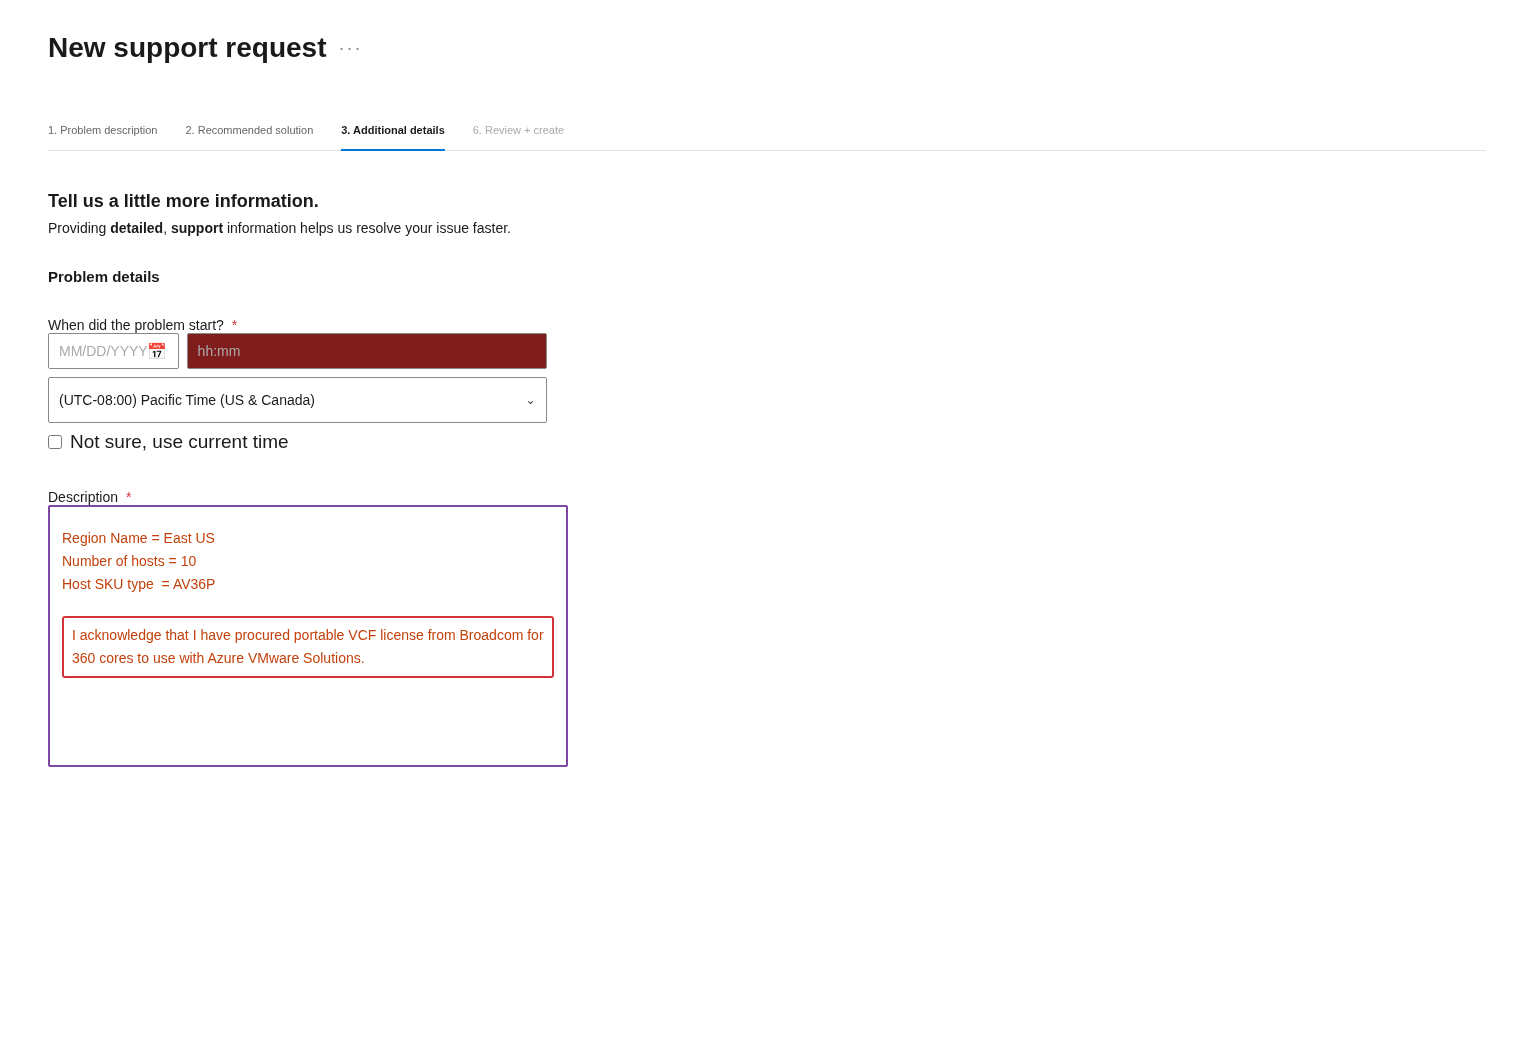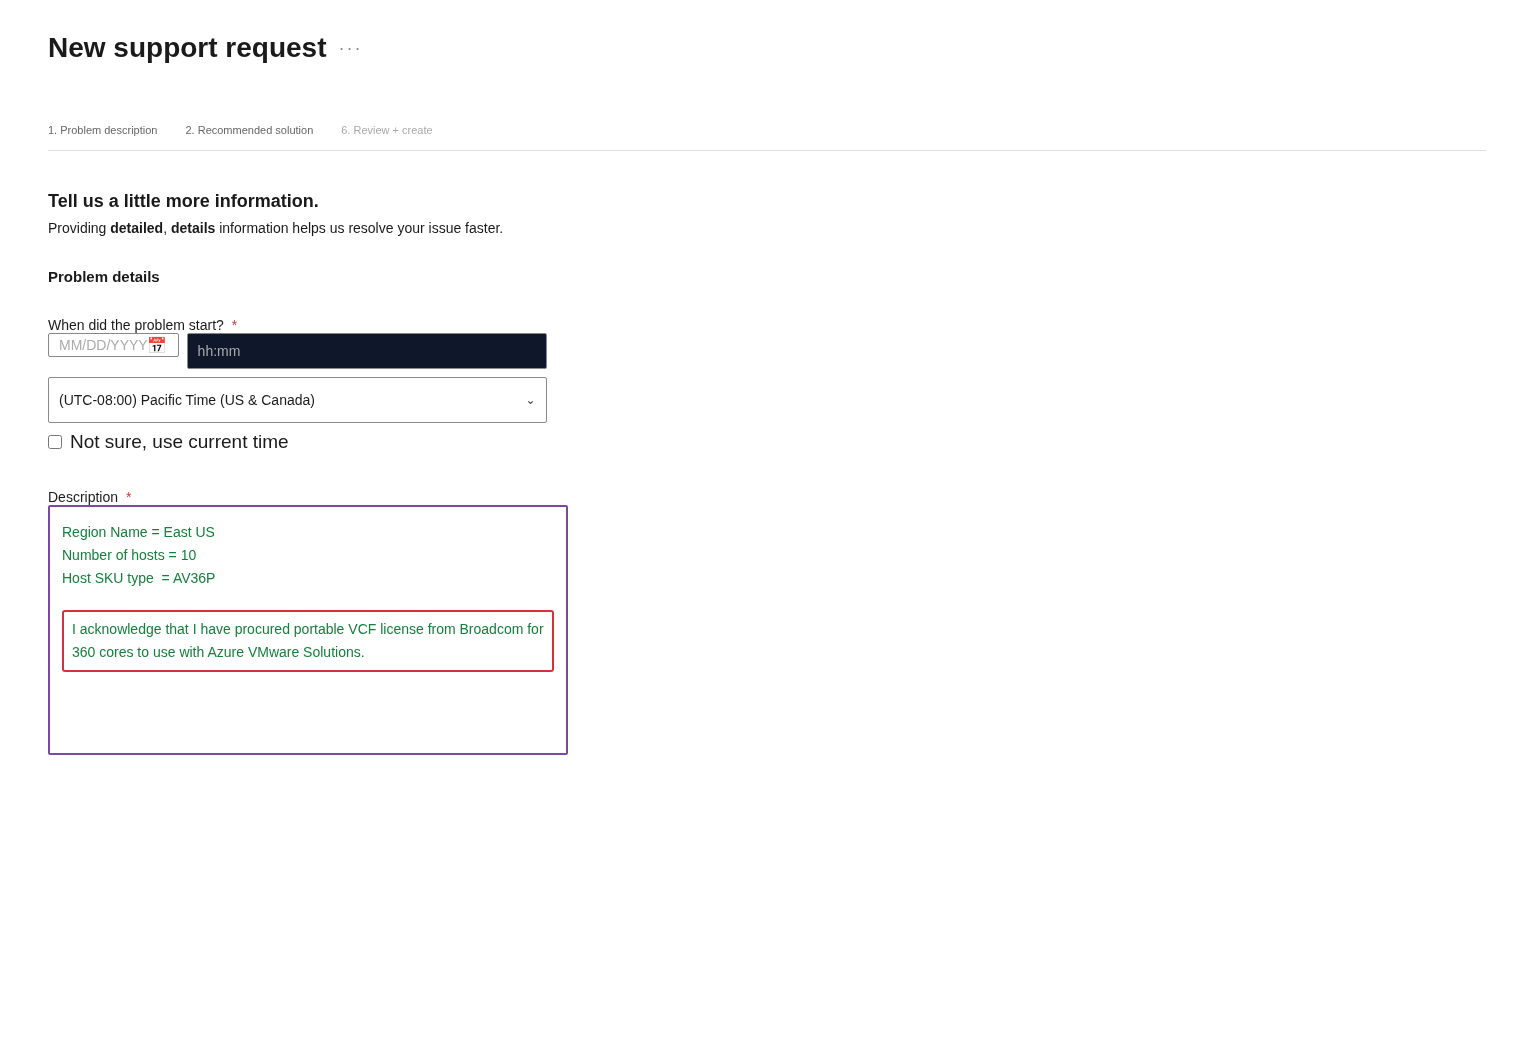--- a/index.html
+++ b/index.html
@@ -136,41 +136,41 @@
     }
 
     .date-input {
       flex: 1;
       display: flex;
       align-items: center;
       border: 1px solid #888;
       border-radius: 2px;
       padding: 6px 10px;
       background: #fff;
-      height: 24px;
+      height: 36px;
     }
 
     .date-input-text {
       flex: 1;
       color: #aaa;
       font-size: 14px;
     }
 
     .calendar-icon {
       color: #444;
       font-size: 16px;
       cursor: pointer;
     }
 
     .time-input {
       width: 360px;
       border: 1px solid #888;
       border-radius: 2px;
       padding: 14px 10px;
-      background: #0f172a;
+      background: #7f1d1d;
       height: 36px;
       color: #aaa;
       font-size: 14px;
       display: flex;
       align-items: center;
     }
 
     .timezone-dropdown {
       display: flex;
       align-items: center;
@@ -216,24 +216,24 @@
     }
 
     .description-container {
       position: relative;
       border: 2px solid #7b49a3;
       border-radius: 2px;
       background: #fff;
     }
 
     .description-lines {
-      padding: 14px 12px;
+      padding: 20px 12px;
       font-size: 14px;
       line-height: 1.6;
-      color: #15803d;
+      color: #c2410c;
       min-height: 200px;
       border-radius: 11px;
     }
 
     .description-line {
       display: block;
       line-height: 1.65;
     }
 
     .highlighted-block {
@@ -251,29 +251,32 @@
   <span class="page-title-ellipsis">···</span>
 </div>
 
 <nav class="wizard-steps">
   <div class="wizard-step">
     <span>1. Problem description</span>
   </div>
   <div class="wizard-step">
     <span>2. Recommended solution</span>
   </div>
+  <div class="wizard-step active">
+    <span>3. Additional details</span>
+  </div>
   <div class="wizard-step inactive">
     <span>6. Review + create</span>
   </div>
 </nav>
 
 <h2 class="section-title">Tell us a little more information.</h2>
 
 <p class="section-subtitle">
-  <span>Providing </span><strong>detailed</strong><span>, </span><strong>details</strong><span> information helps us resolve your issue faster.</span>
+  <span>Providing </span><strong>detailed</strong><span>, </span><strong>support</strong><span> information helps us resolve your issue faster.</span>
 </p>
 
 <div class="form-section">
   <div class="problem-details-header">Problem details</div>
 
   <div class="form-row">
     <div class="form-label">
       <span>When did the problem start?</span>
       <span class="required-asterisk">*</span>
     </div>

